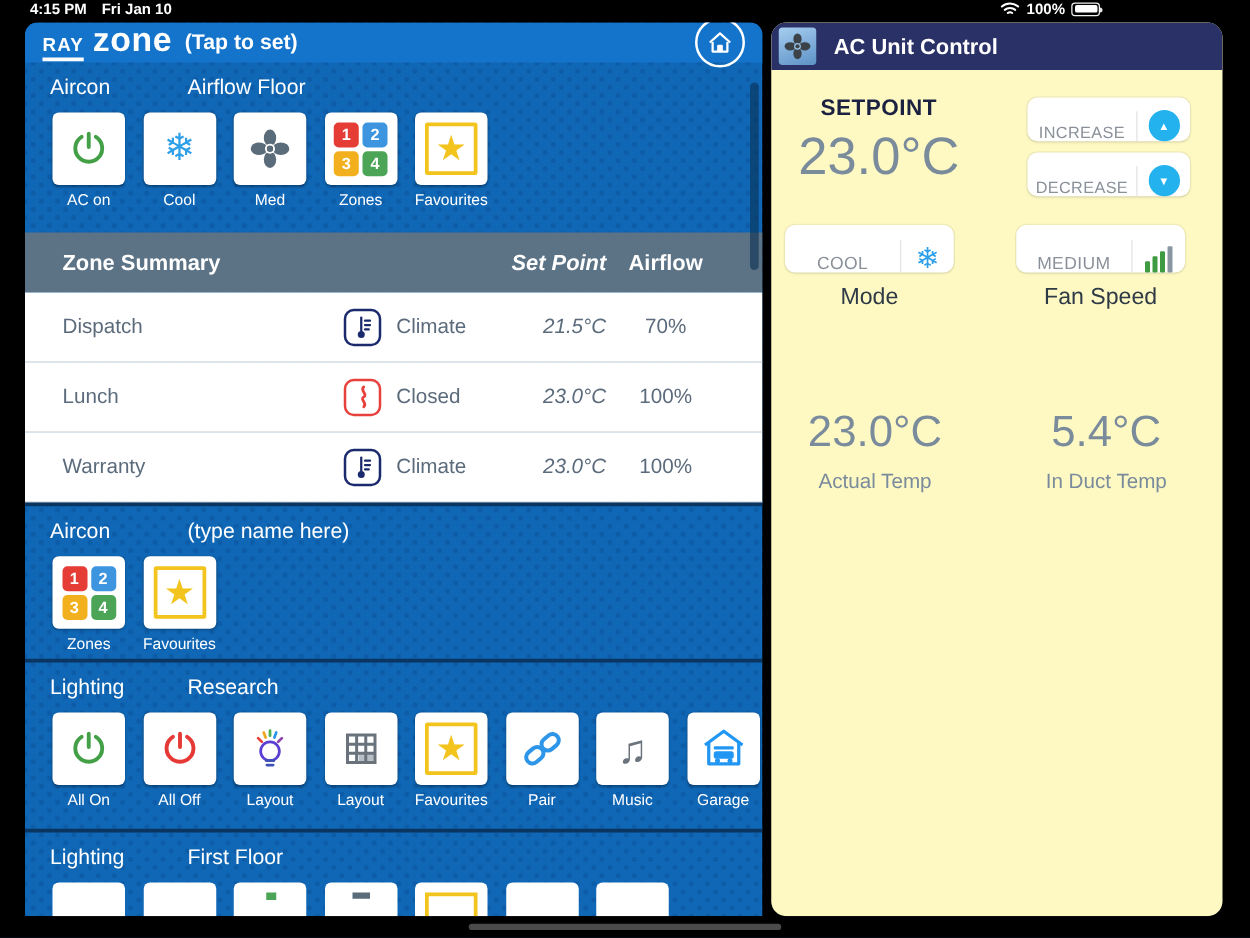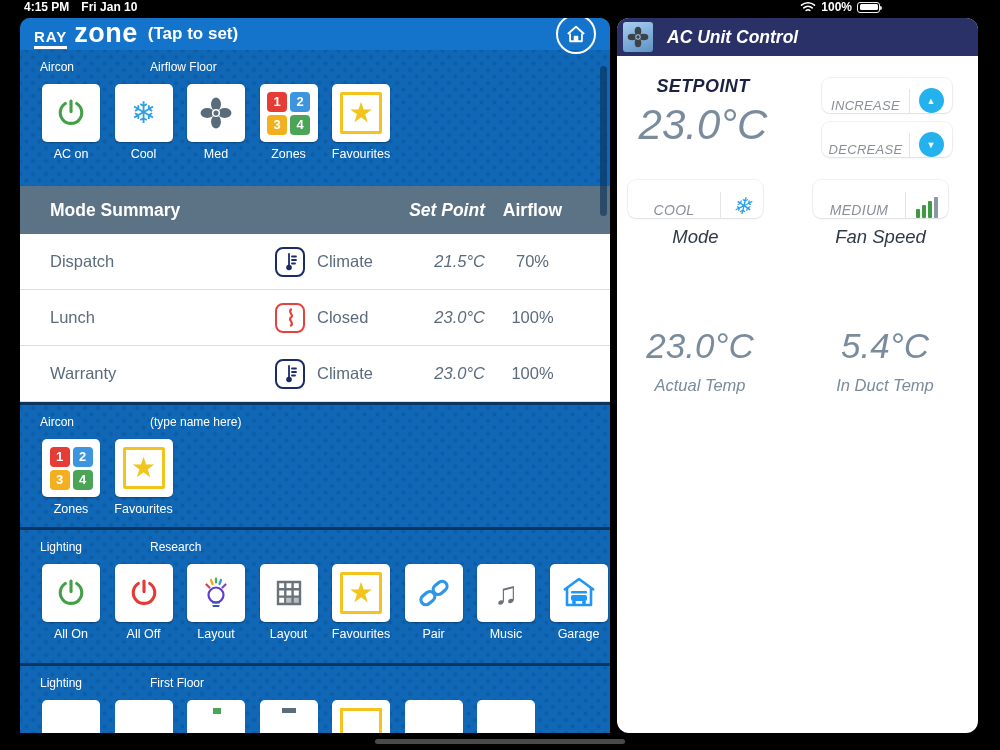--- a/index.html
+++ b/index.html
@@ -32,21 +32,21 @@
                border-bottom:3px solid #fff; padding-bottom:1px; }
   .logo .zone { font-size:27px; font-weight:bold; margin-left:7px; line-height:1;
                 letter-spacing:.5px; }
   .tapset { color:#fff; font-size:17px; font-weight:bold; margin-left:10px; }
   .homebtn { margin-left:auto; width:40px; height:40px; border:2.5px solid #fff;
              border-radius:50%; display:flex; align-items:center; justify-content:center; }
   .scrollind { position:absolute; right:3px; top:48px; width:7px; height:150px;
                background:rgba(8,48,84,.6); border-radius:4px; z-index:3; }
 
   .section { position:relative; padding:10px 0 0 20px; }
-  .sec-head { display:flex; color:#fff; font-size:12px; margin-bottom:10px; }
+  .sec-head { display:flex; color:#fff; font-size:17px; margin-bottom:10px; }
   .sec-title { width:110px; }
   .sec-bordered { border-top:3px solid #0a3560; }
   .tile-row { display:flex; padding-left:2px; }
   .tile-wrap { width:58px; margin-right:14.5px; display:flex; flex-direction:column;
                align-items:center; }
   .tile { width:58px; height:58px; background:#fff; border-radius:5px;
           display:flex; align-items:center; justify-content:center;
           box-shadow:0 1px 2px rgba(0,0,0,.3); }
   .tile-label { margin-top:5px; color:#fff; font-size:12.5px; white-space:nowrap; }
 
@@ -82,21 +82,21 @@
   .cut-row { display:flex; padding-left:2px; }
   .cut-tile { width:58px; height:58px; background:#fff; border-radius:5px;
               margin-right:14.5px; position:relative; overflow:hidden; }
   .hint-g { position:absolute; left:26px; top:8px; width:8px; height:6px; background:#4ca457; }
   .hint-d { position:absolute; left:22px; top:8px; width:14px; height:5px; background:#5a6b7a; }
   .hint-y { position:absolute; left:8px; top:8px; width:42px; height:42px;
             border:3px solid #f2c41d; }
 
   
   .rightwin { position:absolute; left:617px; top:18px; width:361px; height:715px;
-              background:#ffffff; border-radius:12px; overflow:hidden;font-style:italic; }
+              background:#fef9c3; border-radius:12px; overflow:hidden; }
   .rheader { height:38px; background:#2a3166; display:flex; align-items:center;
              padding-left:6px; }
   .fanbadge { width:30px; height:30px; border-radius:3px;
               background:linear-gradient(160deg,#a6cdf0,#5d92c6);
               display:flex; align-items:center; justify-content:center; }
   .rtitle { color:#fff; font-size:17.5px; font-weight:bold; margin-left:14px; }
 
   .sp-block { position:absolute; left:0; top:58px; width:172px; text-align:center; }
   .sp-label { font-size:18px; font-weight:bold; color:#1b2140; letter-spacing:.4px; }
   .sp-value { font-size:42px; color:#7a8b9c; margin-top:4px; }
@@ -214,21 +214,21 @@
               <span class="star">★</span>
             </span>
         </div>
         <div class="tile-label">Favourites</div>
       </div>
     </div>
   </div>
 
   <div>
     <div class="ztable-head">
-      <span class="t">Mode Summary</span>
+      <span class="t">Zone Summary</span>
       <span class="col-sp">Set Point</span>
       <span class="col-af">Airflow</span>
     </div>
     <div class="zrow">
       <span class="name">Dispatch</span>
       <span class="status-icon si-climate">
         <svg width="25" height="25" viewBox="0 0 25 25">
             <g stroke="#1a2a6c" stroke-width="1.8" stroke-linecap="round" fill="none">
               <path d="M11 5v11"></path>
               <path d="M14 7.5h4"></path>

